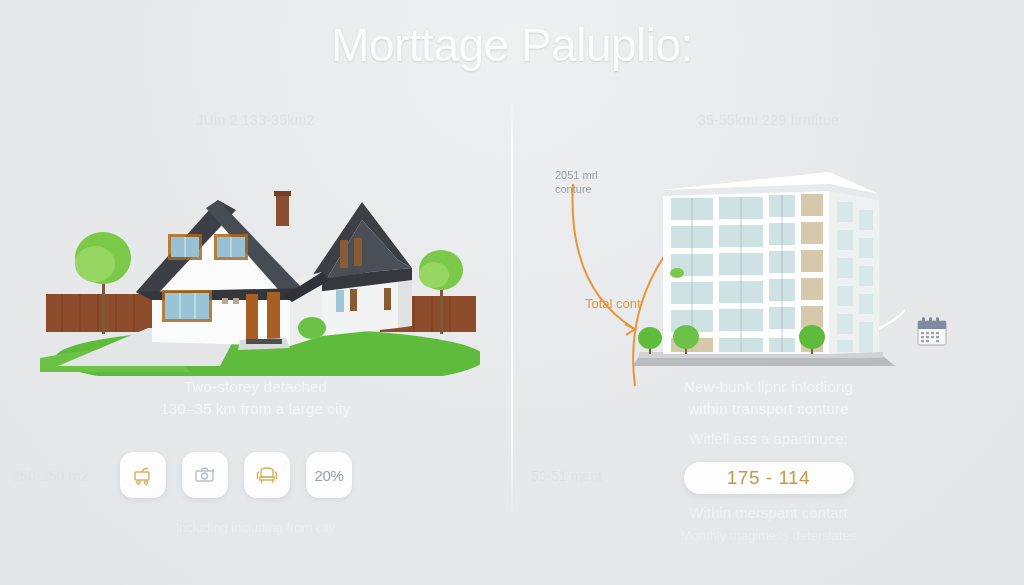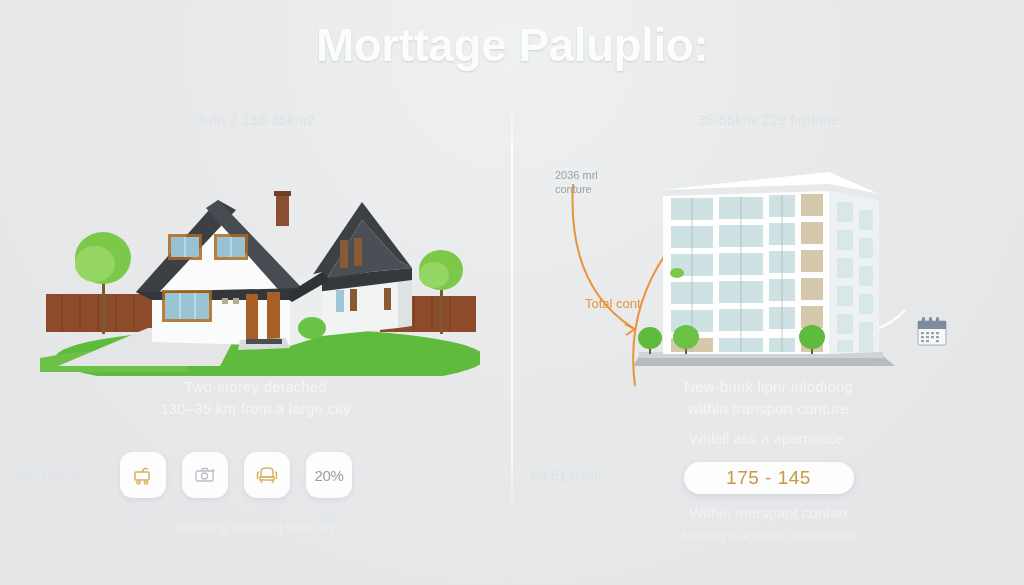--- a/index.html
+++ b/index.html
@@ -12,21 +12,21 @@
   }
   #stage{
     position:absolute; inset:0;
     background:
       radial-gradient(circle at 50% 8%, #eef0f1 0%, #e7e9eb 45%, #e3e5e7 100%);
   }
   
   #title{
     position:absolute; top:18px; left:0; width:1024px;
     text-align:center;
-    font-size:46px; font-weight:bold; letter-spacing:-0.5px;
+    font-size:46px; font-weight:normal; letter-spacing:-0.5px;
     color:#fbfcfc;
     text-shadow:0 1px 2px rgba(150,155,160,.35);
   }
   
   #divider{
     position:absolute; left:511px; top:96px; width:2px; height:425px;
     background:linear-gradient(to bottom, rgba(255,255,255,0) 0%, rgba(255,255,255,.85) 12%, rgba(255,255,255,.9) 80%, rgba(255,255,255,0) 100%);
   }
   
   .panel{ position:absolute; top:96px; height:470px; }
@@ -258,21 +258,21 @@
       <path d="M122 290 Q110 200 175 130" fill="none" stroke="#e8943a" stroke-width="2"></path>
       <path d="M168 136 L176 128 L166 124" fill="none" stroke="#e8943a" stroke-width="2"></path>
       <path d="M60 88 Q54 190 120 232" fill="none" stroke="#e8943a" stroke-width="2"></path>
       <path d="M112 228 L122 233 L113 239" fill="none" stroke="#e8943a" stroke-width="2"></path>
 
       <path d="M392 214 Q382 226 358 236" fill="none" stroke="#ffffff" stroke-width="2"></path>
       <path d="M366 230 L356 236 L366 241" fill="none" stroke="#ffffff" stroke-width="2"></path>
     </svg>
 
     <div class="anno" id="anno-1">
-      <div>2036 mrl</div>
+      <div>2051 mrl</div>
       <div>conture</div>
     </div>
     <div class="anno" id="anno-2">Total cont</div>
 
     <svg id="bldg-scene" viewBox="0 0 280 220">
 
       <path d="M6 200 L250 200 L262 210 L0 210 Z" fill="#b8bcbe"></path>
       <rect x="6" y="196" width="244" height="6" fill="#cfd3d5"></rect>
 
       <path d="M30 34 L196 16 L196 198 L30 198 Z" fill="#fdfdfd"></path>
@@ -377,21 +377,21 @@
     </svg>
 
     <div class="caption" id="cap-right">
       <div>New-bunk lipnr inlodiong</div>
       <div>within transport conture</div>
     </div>
 
     <div id="right-q">Witlell ass a apartinuce:</div>
 
     <div id="pill">
-      <span>175 - 145</span>
+      <span>175 - 114</span>
     </div>
 
     <div id="right-size">59-51 ment</div>
     <div id="right-sub2">Within merspant contart</div>
     <div id="right-foot">Monthly magimess deterslates</div>
   </div>
 
 </div>
 
 </body></html>

